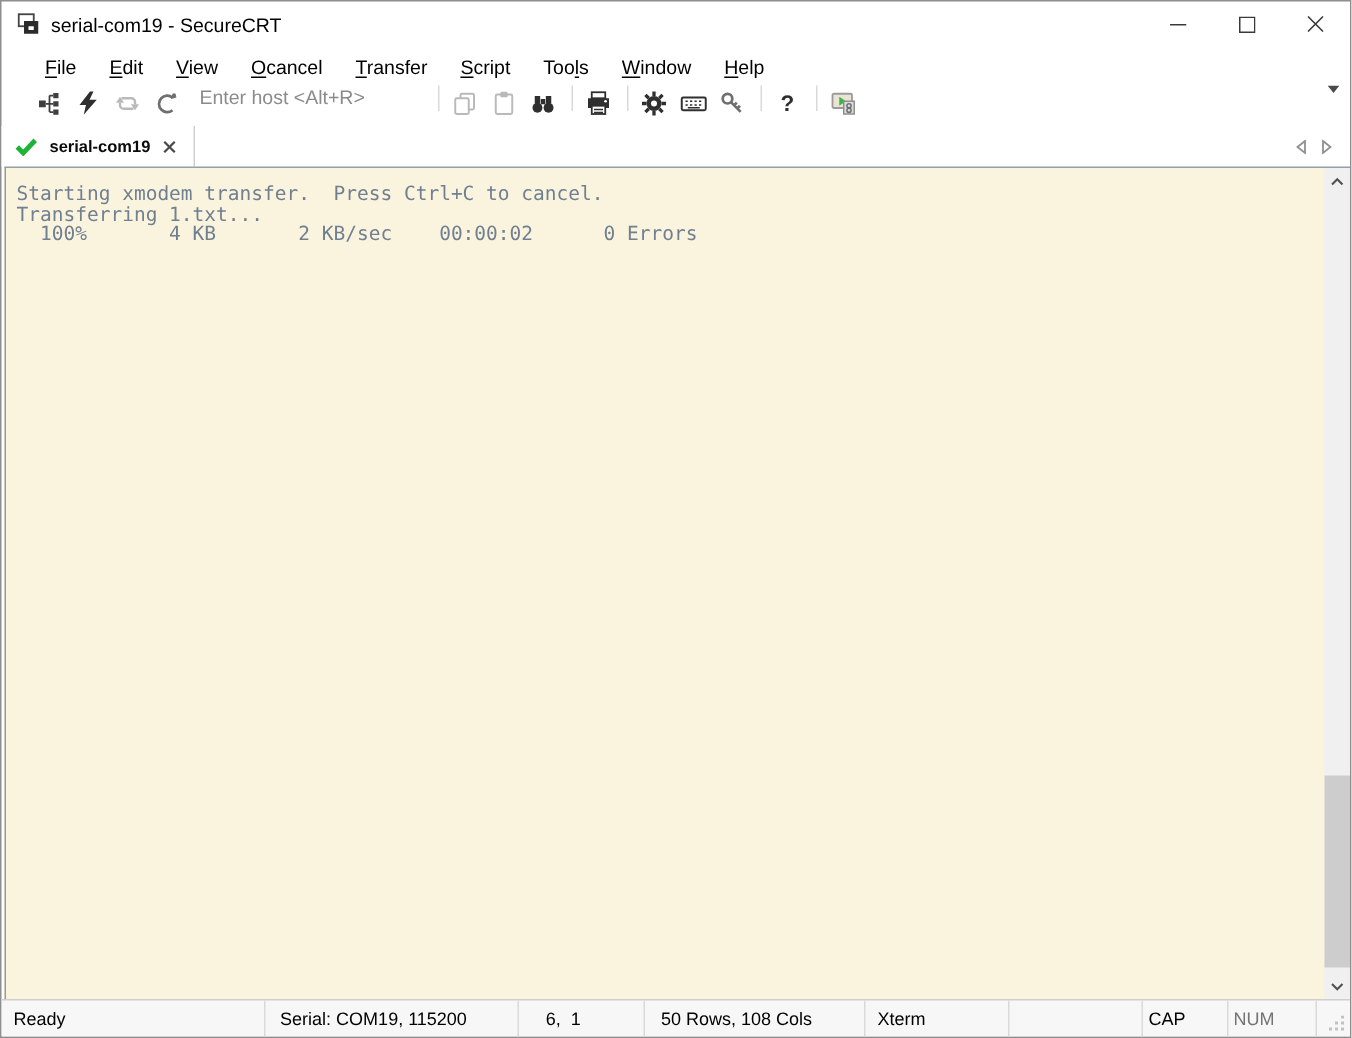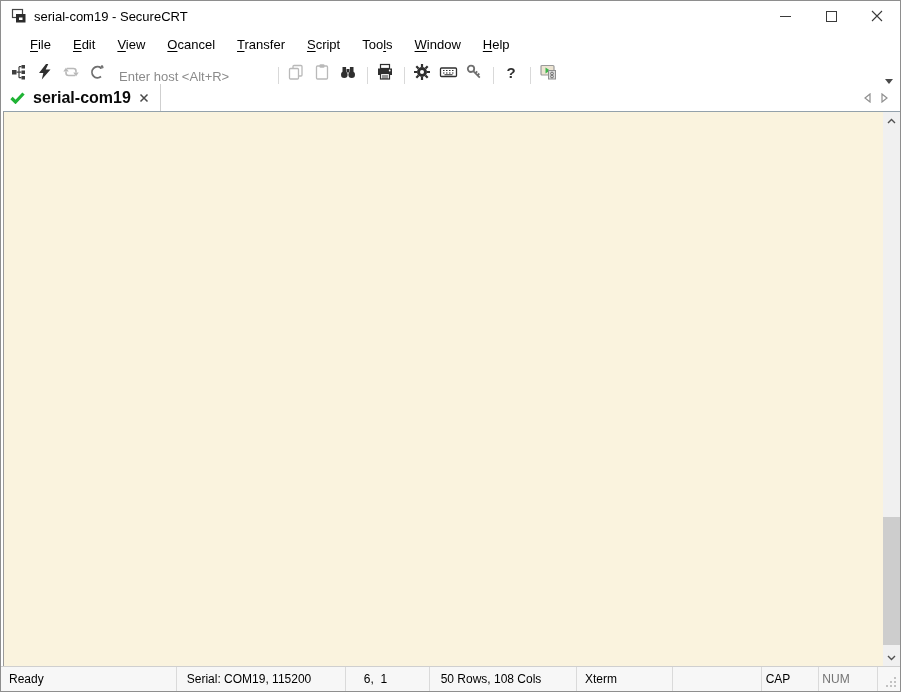--- a/index.html
+++ b/index.html
@@ -13,34 +13,34 @@
   .title-text { font-size:13px; color:#000; }
   .win-controls { margin-left:auto; display:flex; height:100%; }
   .win-btn { width:46px; height:100%; display:flex; align-items:center; justify-content:center; }
 
   
   .menubar { height:26px; display:flex; align-items:center; padding-left:18px; flex:0 0 auto; }
   .menu-item { font-size:13px; color:#000; padding:4px 11px; cursor:default; }
   .menu-item .mn { text-decoration:underline; text-underline-offset:2px; }
 
   
-  .toolbar { height:27px; display:flex; align-items:flex-end; padding-left:6px; flex:0 0 auto; }
+  .toolbar { height:27px; display:flex; align-items:flex-start; padding-left:20px; flex:0 0 auto; }
   .tb-btn { width:24px; height:24px; display:flex; align-items:center; justify-content:center; margin-right:2px; }
   .tb-sep { width:1px; height:17px; background:#d9d9d9; margin:0 5px; }
   .host-input { border:none; outline:none; background:transparent; width:148px; font-size:13px;
                 color:#444; margin:0 6px 0 8px; font-family:"Liberation Sans", sans-serif; }
   .host-input::placeholder { color:#8b8b8b; opacity:1; }
   .tb-overflow { margin-left:auto; margin-right:7px; display:flex; align-items:center; }
   .help-glyph { font-size:15px; font-weight:bold; color:#2f2f2f; }
 
   
   .tabbar { height:27px; display:flex; align-items:stretch; background:#fff; flex:0 0 auto; }
   .tab { display:flex; align-items:center; gap:8px; padding:0 11px 0 9px;
          border-right:1px solid #cfcfcf; background:#fff; }
-  .tab-label { font-size:16px; font-weight:bold; color:#0a0a0a; }
+  .tab-label { font-size:11px; font-weight:bold; color:#0a0a0a; }
   .tab-nav { margin-left:auto; display:flex; align-items:center; gap:10px; padding-right:12px; }
 
   
   .terminal { flex:1 1 auto; position:relative; background:#faf3de;
               border-top:1px solid #93a1ab; border-left:1px solid #9a9a9a; margin-left:2px; overflow:hidden; }
   .term-content { padding:11px 24px 0 7px; font-family:"DejaVu Sans Mono", monospace;
                   font-size:13px; line-height:13.5px; color:#708090; }
   .term-line { white-space:pre; }
   .scrollbar { position:absolute; top:0; right:0; bottom:0; width:17px; background:#f0f0f0; }
   .sb-arrow { position:absolute; left:0; width:17px; height:17px; display:flex;
@@ -227,20 +227,25 @@
       <svg width="7" height="10" viewBox="0 0 7 10">
         <polygon points="6,1 1,5 6,9" fill="none" stroke="#8f8f8f" stroke-width="1.2"></polygon>
       </svg>
       <svg width="7" height="10" viewBox="0 0 7 10">
         <polygon points="1,1 6,5 1,9" fill="none" stroke="#8f8f8f" stroke-width="1.2"></polygon>
       </svg>
     </div>
   </div>
 
   <div class="terminal">
+    <div class="term-content">
+      <div class="term-line">Starting xmodem transfer.  Press Ctrl+C to cancel.</div>
+      <div class="term-line">Transferring 1.txt...</div>
+      <div class="term-line">  100%       4 KB       2 KB/sec    00:00:02      0 Errors</div>
+    </div>
     <div class="scrollbar">
       <div class="sb-arrow sb-up">
         <svg width="9" height="6" viewBox="0 0 9 6">
             <path d="M1 5 L4.5 1.5 L8 5" stroke="#505050" stroke-width="1.4" fill="none"></path>
           </svg>
       </div>
       <div class="sb-thumb"></div>
       <div class="sb-arrow sb-down">
         <svg width="9" height="6" viewBox="0 0 9 6">
             <path d="M1 1 L4.5 4.5 L8 1" stroke="#505050" stroke-width="1.4" fill="none"></path>

